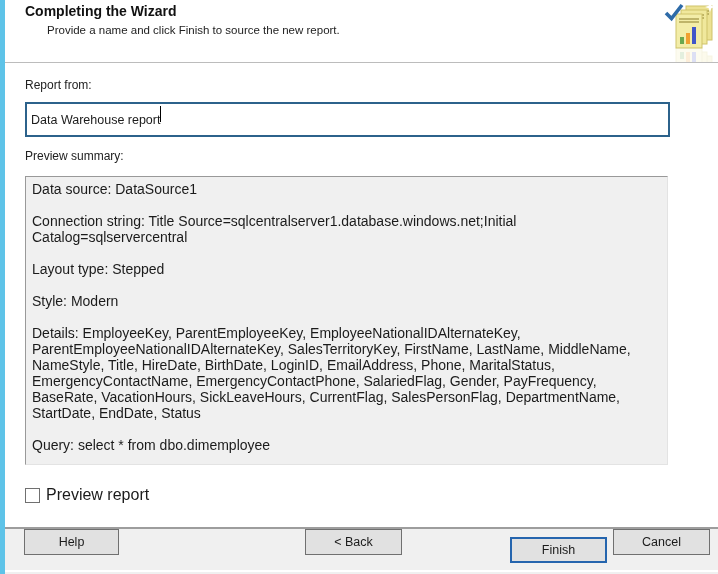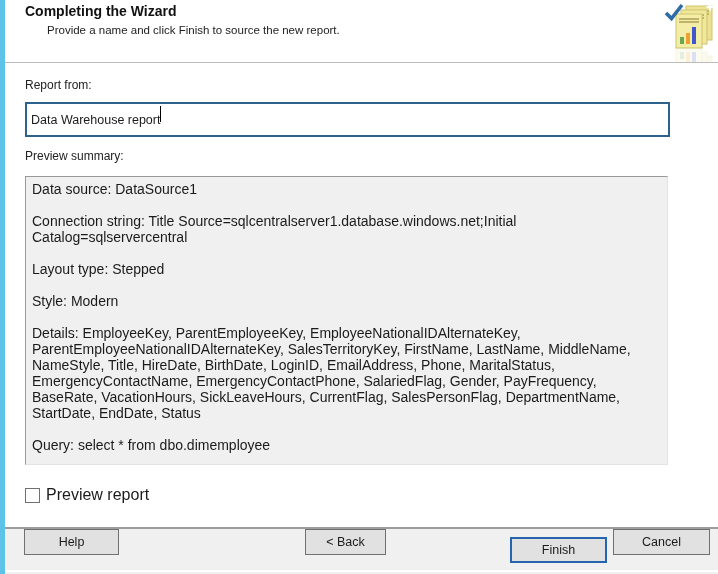--- a/index.html
+++ b/index.html
@@ -53,21 +53,21 @@
   
   .footer-sep { position:absolute; left:0; top:527px; width:718px; height:2px; background:#9d9d9d; z-index:4; }
   .footer { position:absolute; left:0; top:529px; width:718px; height:45px; background:#f0f0f0; }
   .btn {
     position:absolute; top:0; height:26px;
     background:#e1e1e1; border:1px solid #707070;
     font-family:Liberation Sans, sans-serif; font-size:12.5px; color:#1b1b1b;
     text-align:center; cursor:default;
   }
   .btn-help   { left:24px;  width:95px; }
-  .btn-back   { left:305px; width:81px; }
+  .btn-back   { left:305px; width:97px; }
   .btn-next   { left:408px; width:97px; background:#efefef; border-color:#d9d9d9; color:#a0a0a0; }
   .btn-finish { left:510px; width:97px; border:2px solid #2565ae;margin-top:8px; }
   .btn-cancel { left:613px; width:97px; }
 
   .bottom-line { position:absolute; left:5px; top:570px; width:713px; height:2px; background:#fff; z-index:5; }
 </style>
 </head>
 <body>
 
 <div class="window">

